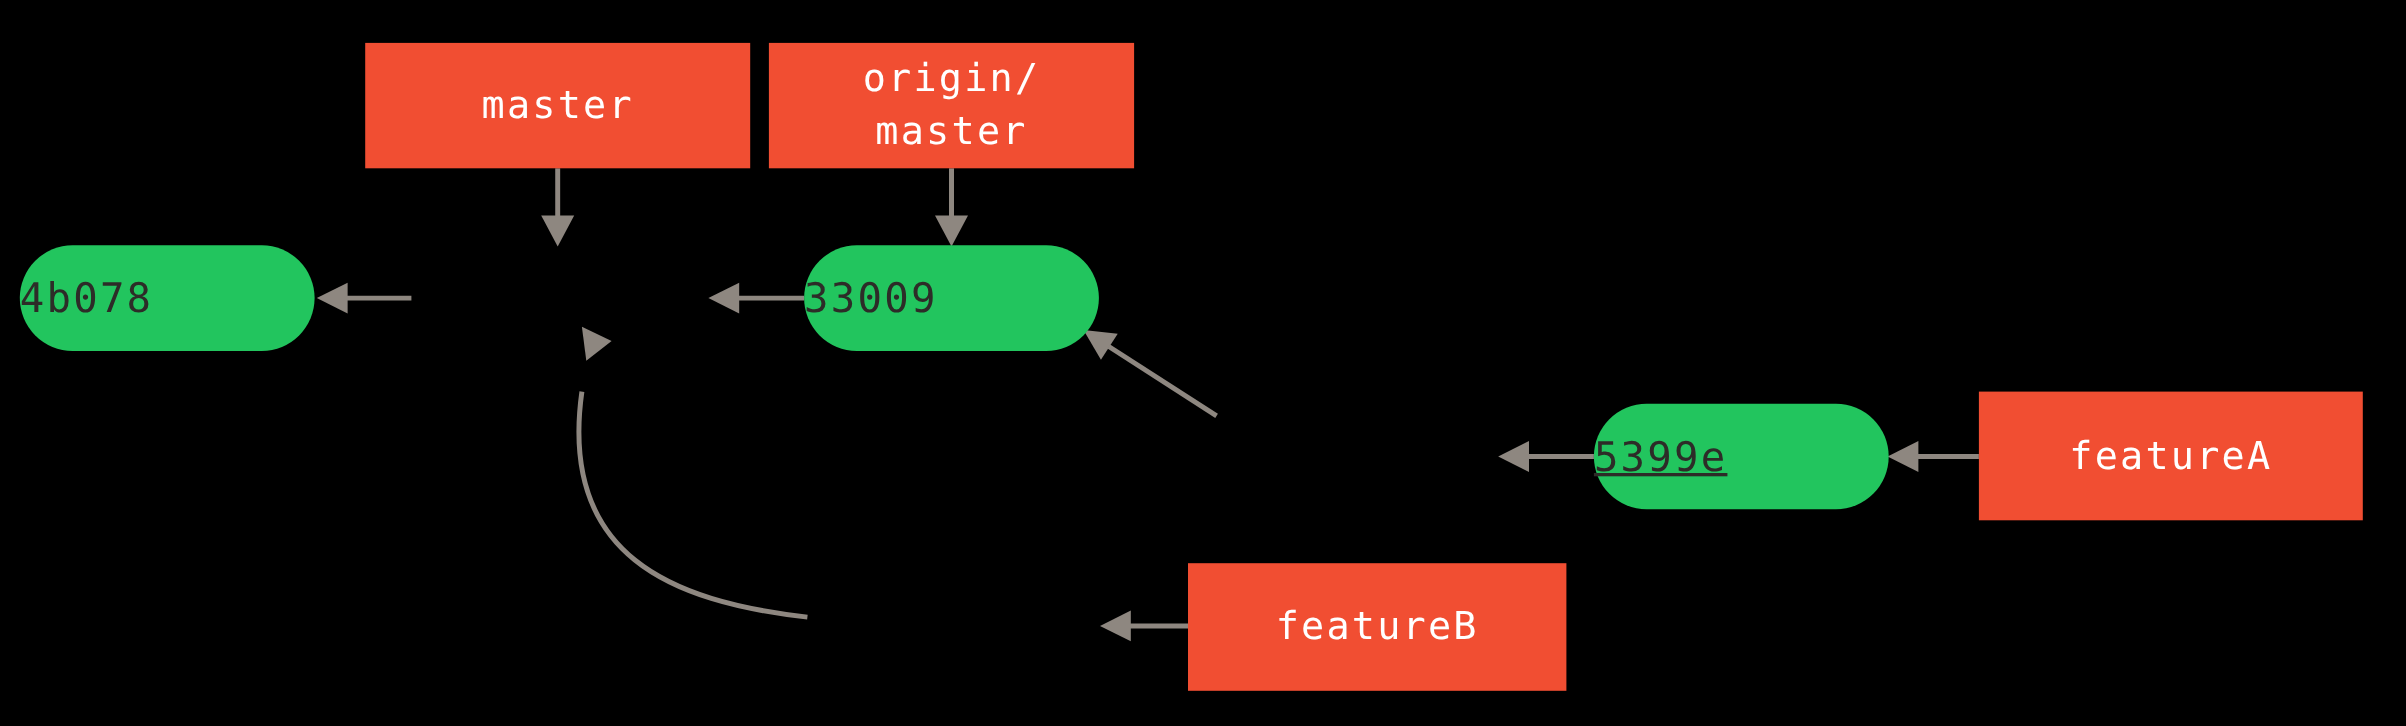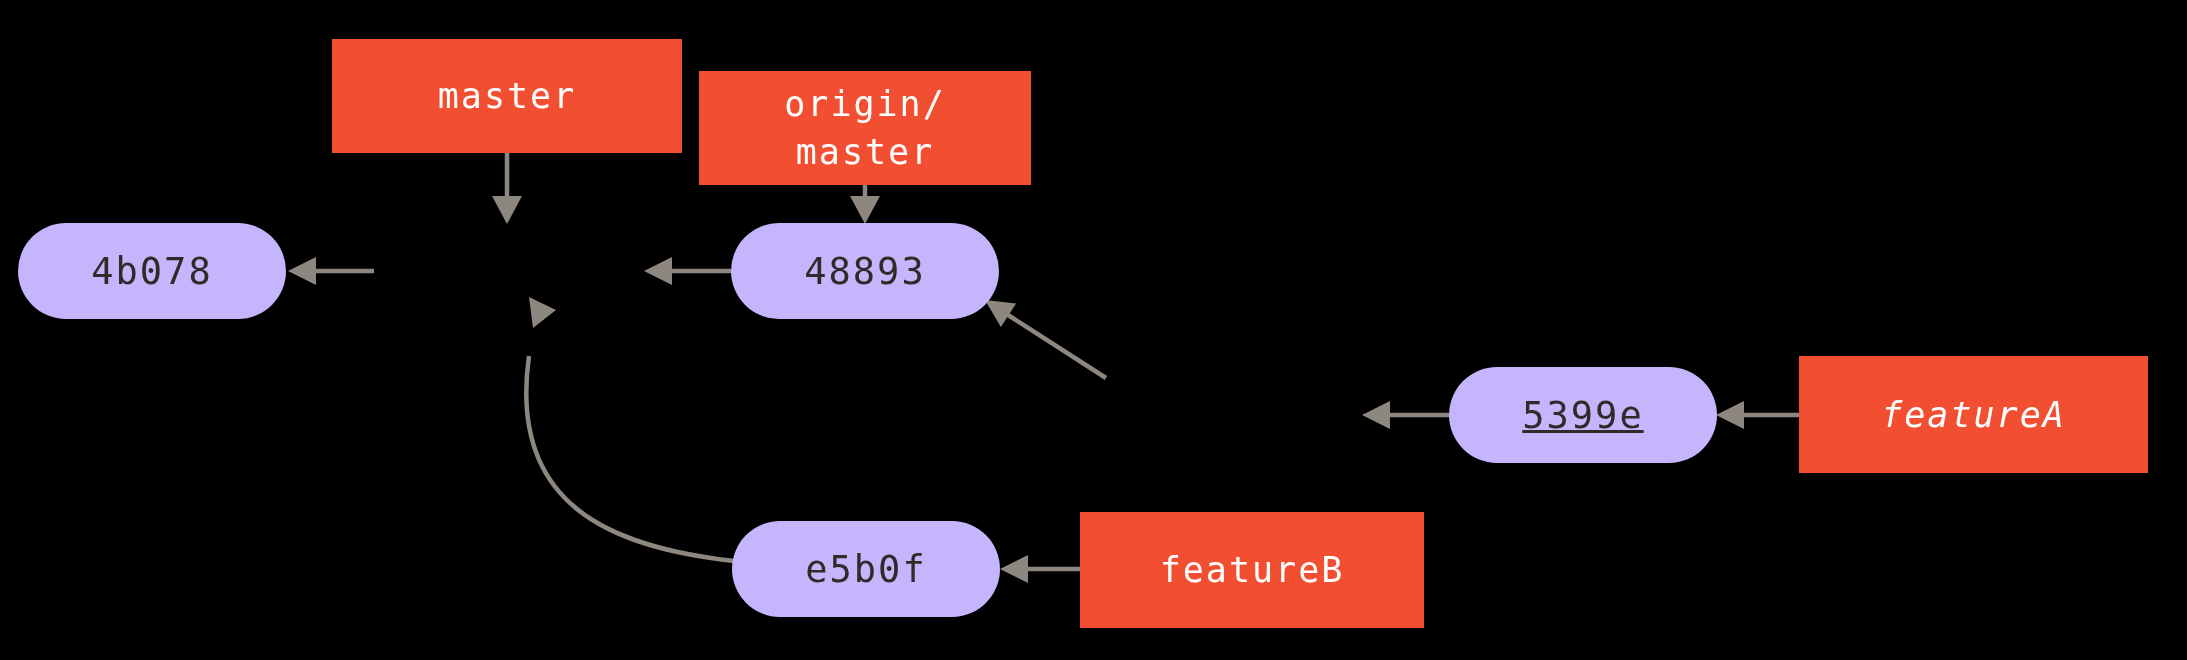--- a/index.html
+++ b/index.html
@@ -41,28 +41,28 @@
     flex-direction: column;
     align-items: center;
     justify-content: center;
     text-align: center;
     font-size: 35px;
     line-height: 48px;
     letter-spacing: 2px;
   }
   .commit-node {
     position: absolute;
-    background: #c4b5fd;
+    background: #22c55e;
     color: #2d2c28;
     width: 268px;
     height: 96px;
     border-radius: 48px;
     display: flex;
     align-items: center;
-    justify-content: center;
+    justify-content: flex-start;
     font-size: 37px;
     letter-spacing: 2px;
   }
 </style>
 </head>
 <body>
 
 <div id="canvas">
 
   <svg id="edges" viewBox="0 0 2187 660" xmlns="http://www.w3.org/2000/svg">
@@ -110,44 +110,41 @@
     <g>
       <path class="edge-line" d="M 734 561 C 610 547, 508 505, 529 356"></path>
       <polygon class="edge-head" points="0,0 -4,-31 23,-18" transform="translate(533,328)"></polygon>
     </g>
   </svg>
 
   <div class="branch-label" style="left:332px; top:39px; width:350px; height:114px;">
     <span>master</span>
   </div>
 
-  <div class="branch-label" style="left:699px; top:39px; width:332px; height:114px;margin-top:32px;">
+  <div class="branch-label" style="left:699px; top:39px; width:332px; height:114px;">
     <span>origin/</span>
     <span>master</span>
   </div>
 
-  <div class="branch-label" style="left:1799px; top:356px; width:349px; height:117px;font-style:italic;">
+  <div class="branch-label" style="left:1799px; top:356px; width:349px; height:117px;">
     <span>featureA</span>
   </div>
 
   <div class="branch-label" style="left:1080px; top:512px; width:344px; height:116px;">
     <span>featureB</span>
   </div>
 
   <div class="commit-node" style="left:18px; top:223px;">
     <span>4b078</span>
   </div>
 
 
   <div class="commit-node" style="left:731px; top:223px;">
-    <span>48893</span>
+    <span>33009</span>
   </div>
 
 
   <div class="commit-node" style="left:1449px; top:367px;text-decoration:underline;">
     <span>5399e</span>
   </div>
 
-  <div class="commit-node" style="left:732px; top:521px;">
-    <span>e5b0f</span>
-  </div>
 
 </div>
 
 </body></html>

